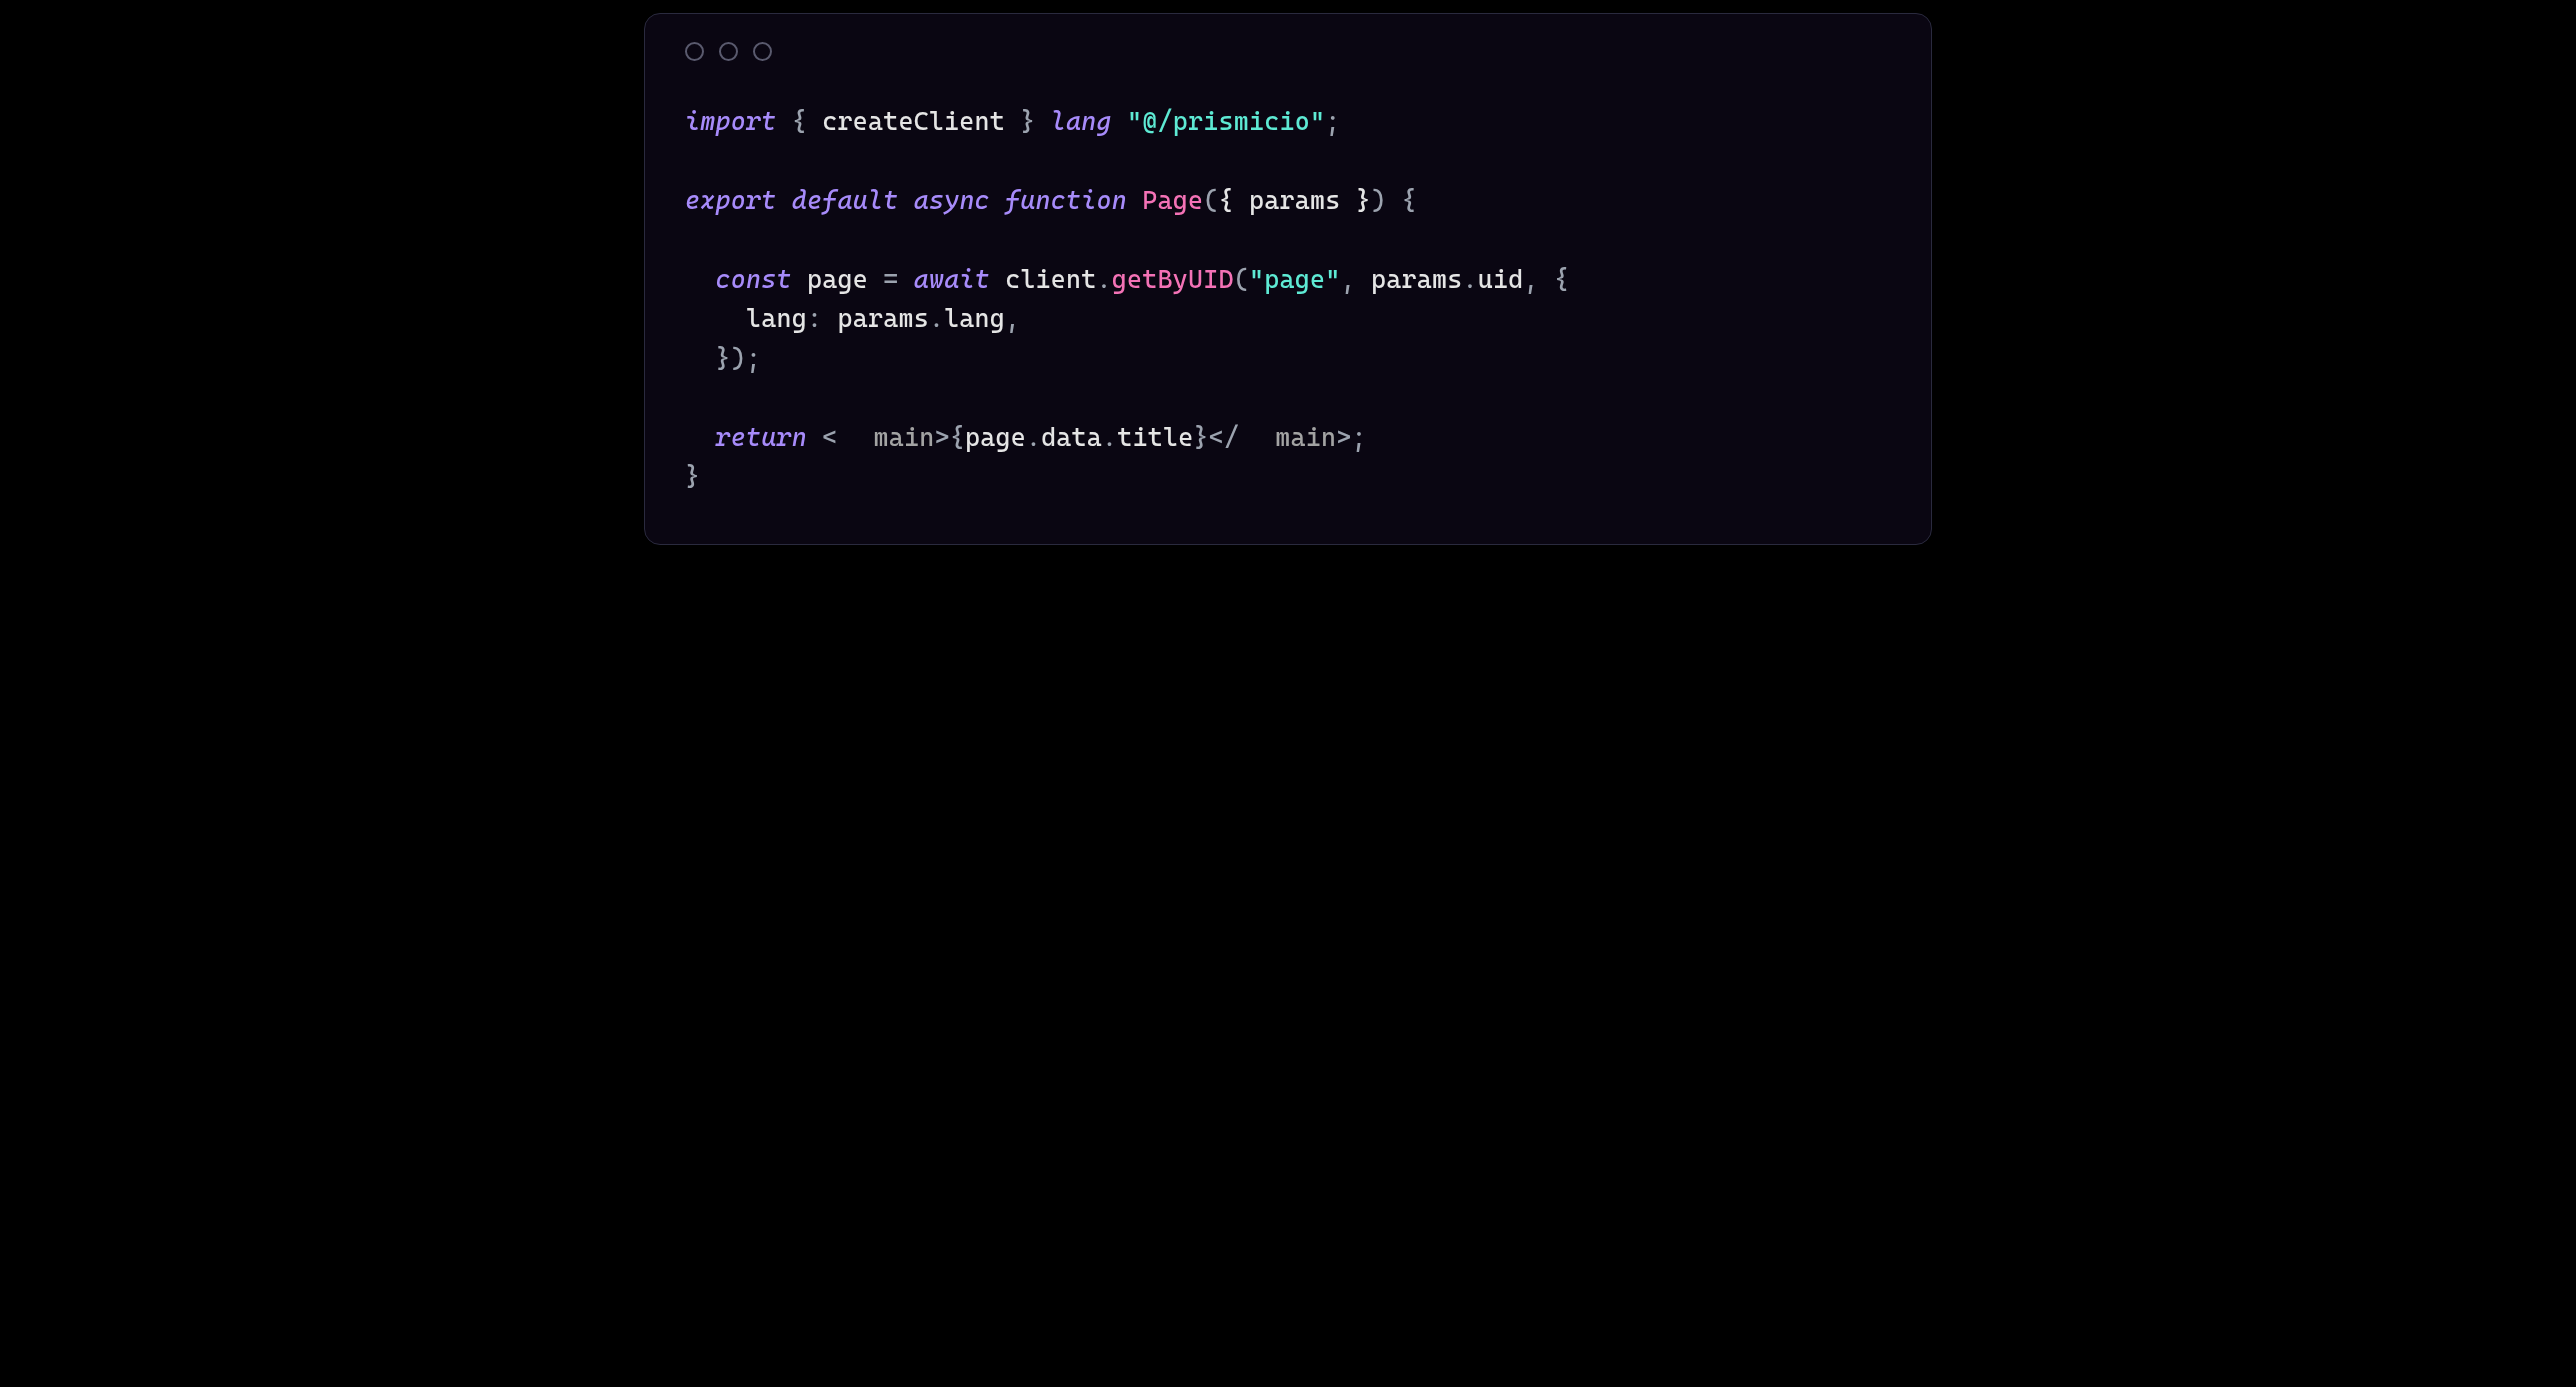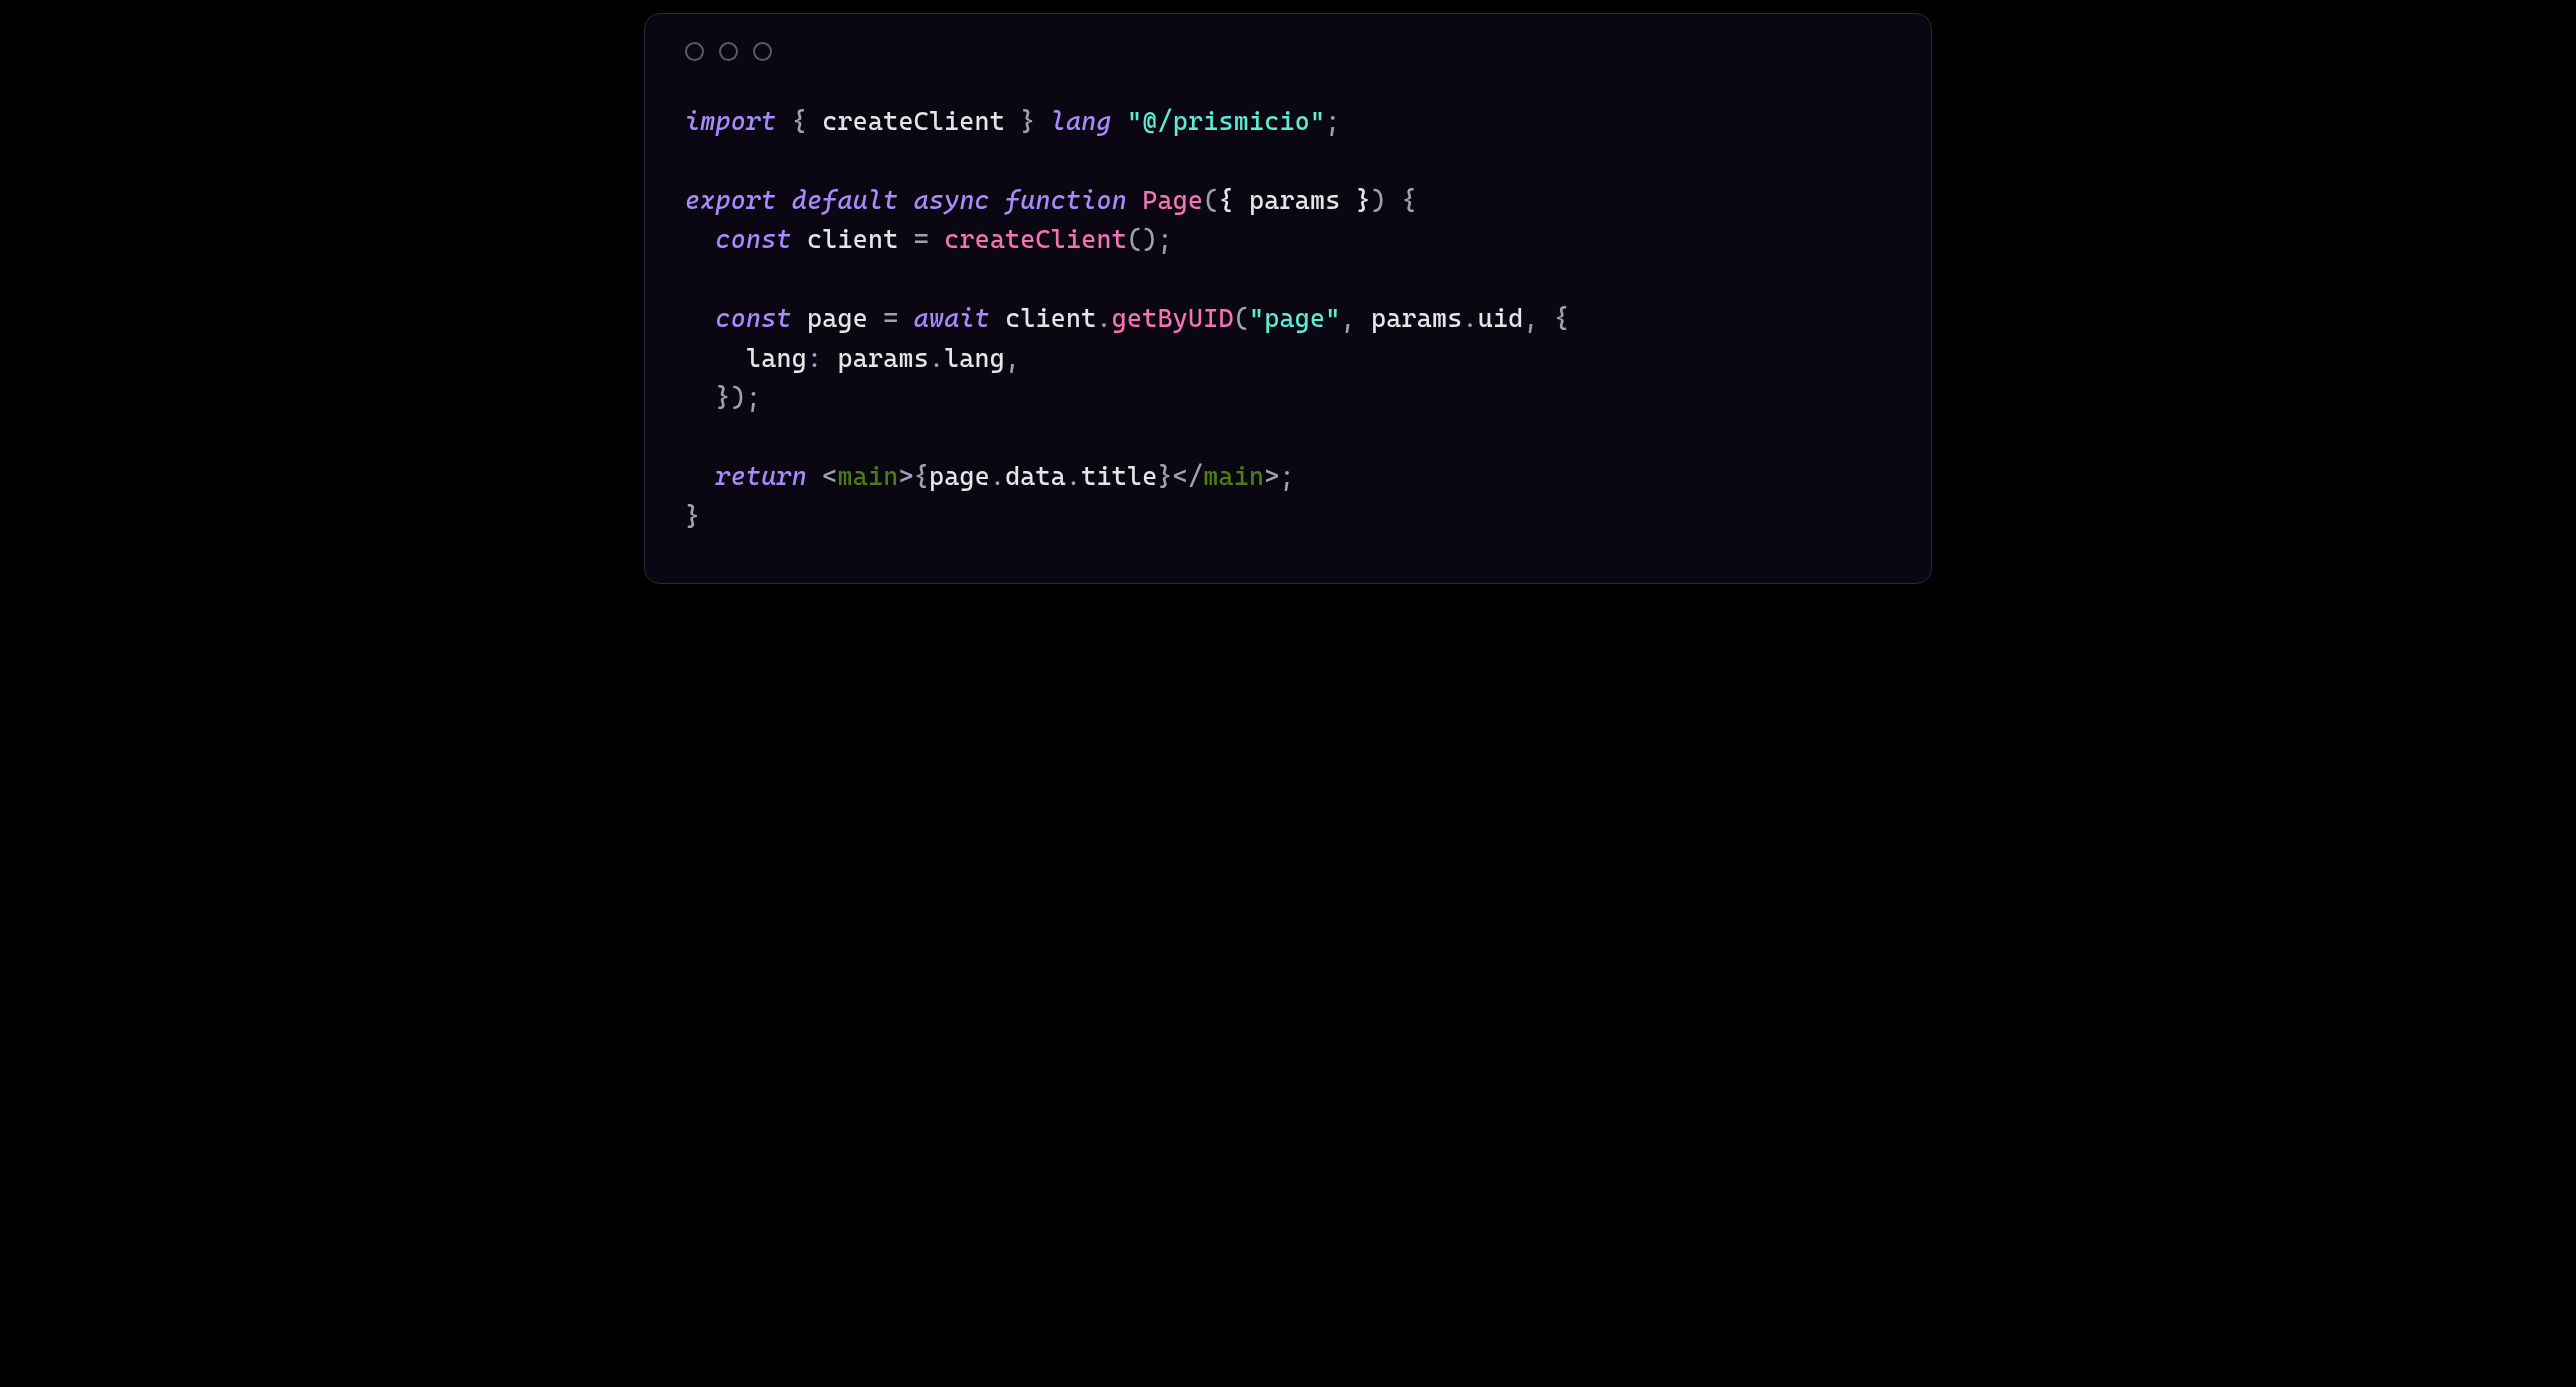--- a/index.html
+++ b/index.html
@@ -52,42 +52,41 @@
       white-space: pre;
       min-height: 1.55em;
     }
     
     .tok-keyword { color: #a78bfa; font-style: italic; }
     .tok-default { color: #e5e5e5; }
     .tok-func-name { color: #f472b6; }
     .tok-call { color: #f472b6; }
     .tok-string { color: #5eead4; }
     .tok-punct { color: #9ca3af; }
-    .tok-jsx-tag { color: #4d7c0f; }
+    .tok-jsx-tag { color: #a3a3a3; margin-left: 36px; }
     .tok-jsx-bracket { color: #9ca3af; }
   </style>
 </head>
 <body>
 
 <div class="editor-window">
   <div class="titlebar">
     <div class="traffic-light"></div>
     <div class="traffic-light"></div>
     <div class="traffic-light"></div>
   </div>
 
   <div class="code-area">
 
     <div class="line"><span class="tok-keyword">import</span><span class="tok-punct"> { </span><span class="tok-default">createClient</span><span class="tok-punct"> } </span><span class="tok-keyword">lang</span><span> </span><span class="tok-string">"@/prismicio"</span><span class="tok-punct">;</span></div>
 
     <div class="line"></div>
 
     <div class="line"><span class="tok-keyword">export</span><span> </span><span class="tok-keyword">default</span><span> </span><span class="tok-keyword">async</span><span> </span><span class="tok-keyword">function</span><span> </span><span class="tok-func-name">Page</span><span class="tok-punct">(</span><span class="tok-default">{ params }</span><span class="tok-punct">)</span><span> </span><span class="tok-punct">{</span></div>
 
-    <div class="line"><span>  </span><span class="tok-keyword">const</span><span> </span><span class="tok-default">client</span><span> </span><span class="tok-punct">=</span><span> </span><span class="tok-call">createClient</span><span class="tok-punct">()</span><span class="tok-punct">;</span></div>
 
     <div class="line"></div>
 
     <div class="line"><span>  </span><span class="tok-keyword">const</span><span> </span><span class="tok-default">page</span><span> </span><span class="tok-punct">=</span><span> </span><span class="tok-keyword">await</span><span> </span><span class="tok-default">client</span><span class="tok-punct">.</span><span class="tok-call">getByUID</span><span class="tok-punct">(</span><span class="tok-string">"page"</span><span class="tok-punct">, </span><span class="tok-default">params</span><span class="tok-punct">.</span><span class="tok-default">uid</span><span class="tok-punct">, </span><span class="tok-punct">{</span></div>
 
     <div class="line"><span>    </span><span class="tok-default">lang</span><span class="tok-punct">: </span><span class="tok-default">params</span><span class="tok-punct">.</span><span class="tok-default">lang</span><span class="tok-punct">,</span></div>
 
     <div class="line"><span>  </span><span class="tok-punct">});</span></div>
 
     <div class="line"></div>

